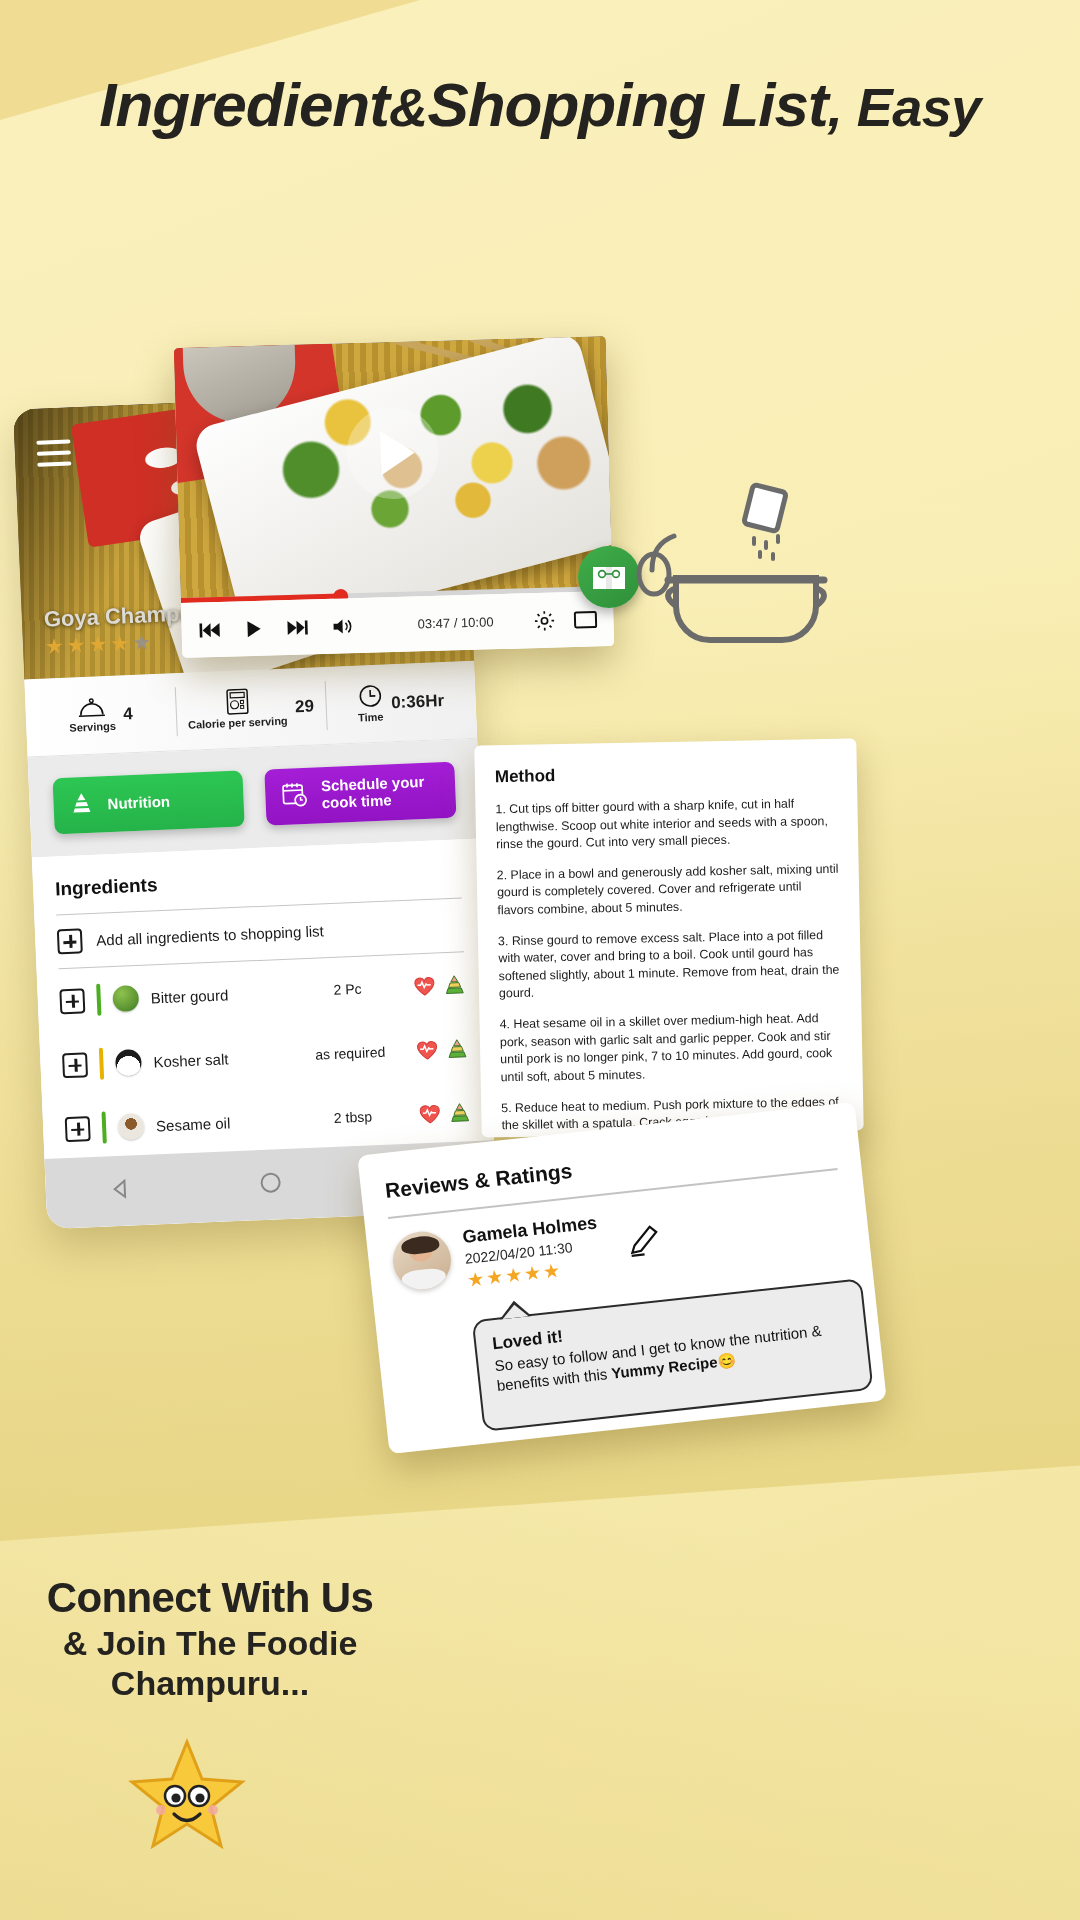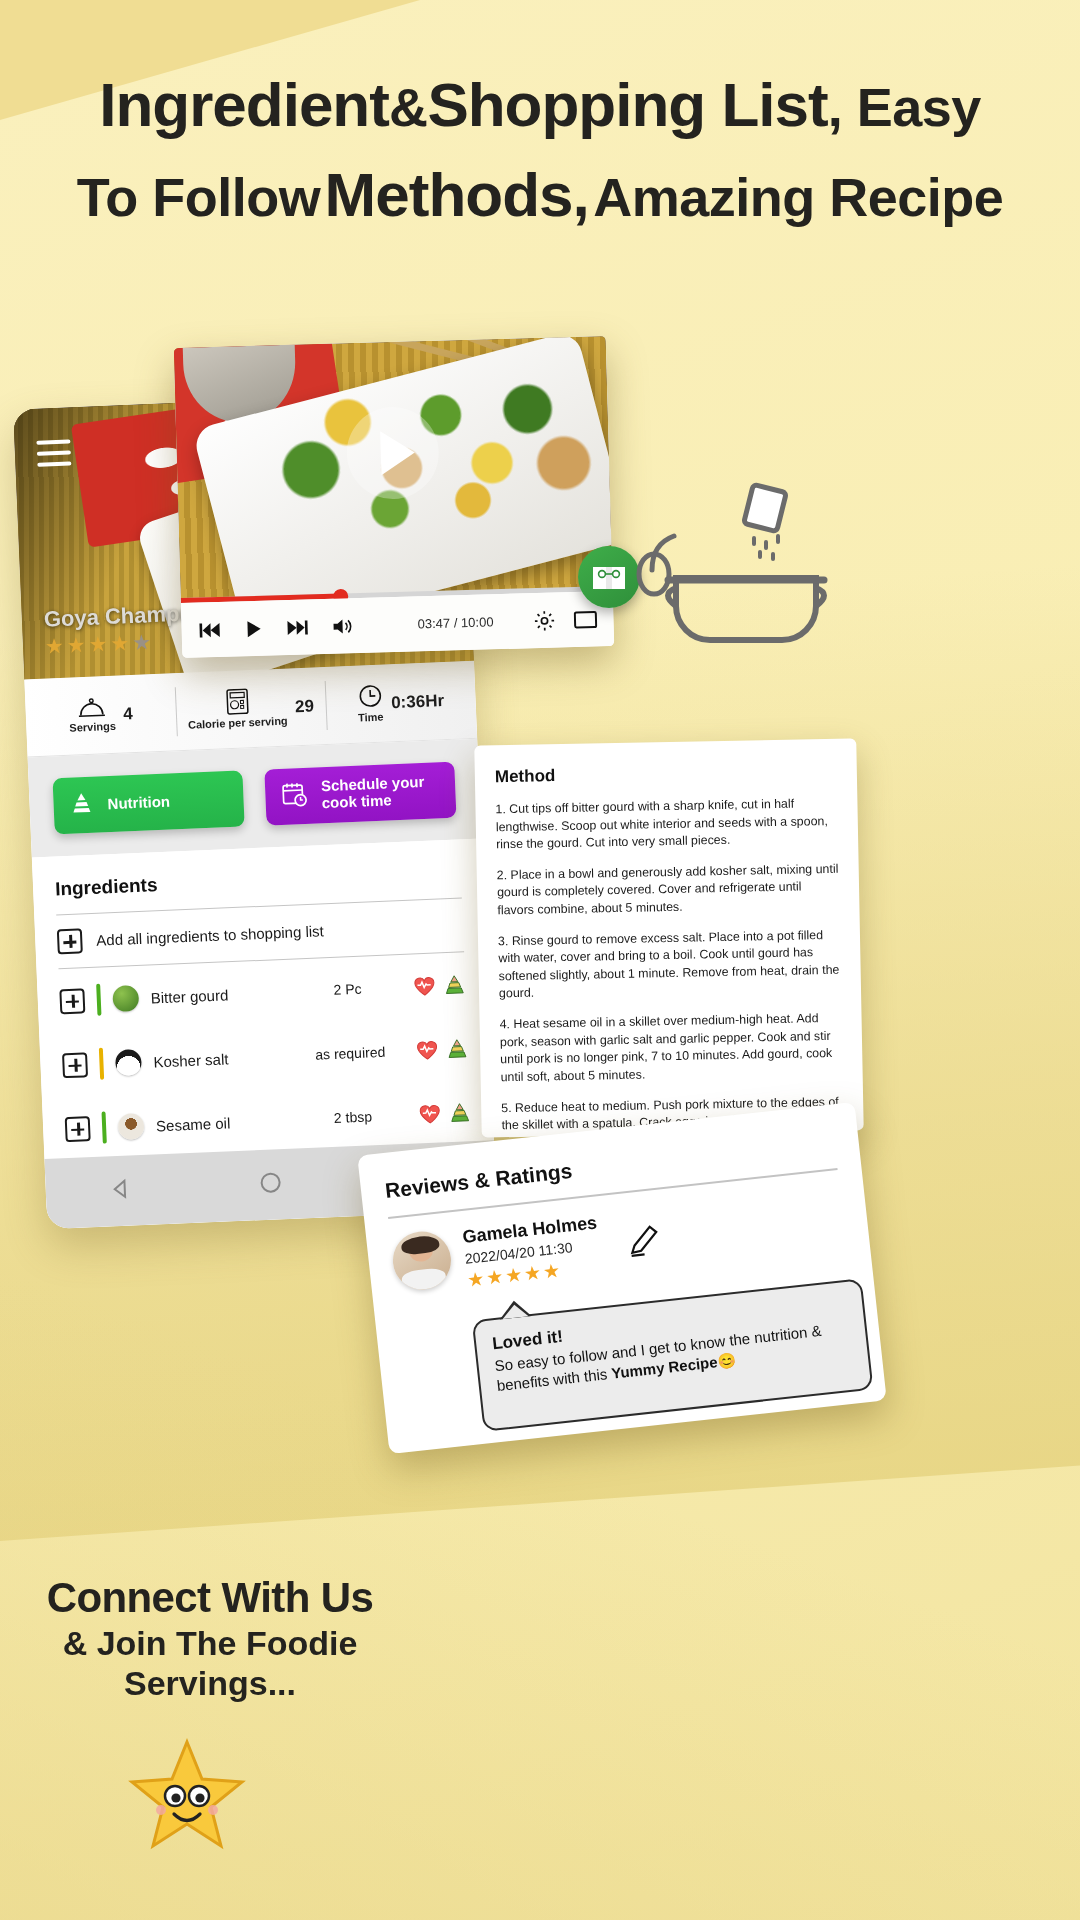--- a/index.html
+++ b/index.html
@@ -35,21 +35,21 @@
   #headline {
     position: absolute; top: 72px; left: 0; width: 1080px;
     text-align: center;
     color: #24231f;
     line-height: 1.06;
     padding: 0 22px;
   }
   #headline .ln { display: block; white-space: nowrap; }
   #headline .lt { font-size: 54px; font-weight: 700; letter-spacing: -0.5px; }
   #headline .hv { font-size: 62px; font-weight: 900; letter-spacing: -1px; }
-  #headline .ln1 { margin-bottom: 24px; }
+  #headline .ln1 { margin-bottom: 6px; font-style: italic; }
   #headline .ln2 { margin-bottom: 12px; }
   #headline .ln3 { margin-bottom: 0px; }
 
   
   #device {
     position: absolute;
     left: 30px; top: 400px;
     width: 450px; height: 820px;
     background: #f3f3f3;
     border-radius: 22px;
@@ -307,25 +307,20 @@
 <body>
 
 <div id="bg-base"></div>
 <div id="bg-diag"></div>
 <div id="bg-wedge-top"></div>
 <div id="bg-wedge-bottom"></div>
 
 <div id="headline">
   <span class="ln ln1">
     <span class="hv">Ingredient</span><span class="lt">&amp;</span><span class="hv">Shopping List</span><span class="lt">, Easy</span>
-  </span>
-  <span class="ln ln2">
-    <span class="lt">To Follow</span>
-    <span class="hv">Methods,</span>
-    <span class="lt">Amazing Recipe</span>
   </span>
 </div>
 
 <div id="device">
   <div id="device-screen">
 
     <div id="app-hero">
       <div id="app-hero-photo">
         <div id="hero-cloth"></div>
         <div id="hero-plate"></div>
@@ -637,21 +632,21 @@
     <div id="rev-loved">Loved it!</div>
     <div id="rev-text">
       <span>So easy to follow and I get to know the nutrition &amp; benefits with this </span><b>Yummy Recipe</b><span>😊</span>
     </div>
   </div>
 </div>
 
 <div id="connect">
   <div class="c1">Connect With Us</div>
   <div class="c2">&amp; Join The Foodie</div>
-  <div class="c3">Servings...</div>
+  <div class="c3">Champuru...</div>
 </div>
 
 <div id="star-mascot">
   <svg width="118" height="116" viewBox="0 0 118 116">
     <path d="M59 4 L74 41 L114 44 L83 69 L93 108 L59 86 L25 108 L35 69 L4 44 L44 41 Z" fill="#f9c93c" stroke="#e0a118" stroke-width="3"></path>
     <circle cx="47" cy="58" r="10" fill="#fff" stroke="#222" stroke-width="2.5"></circle>
     <circle cx="71" cy="58" r="10" fill="#fff" stroke="#222" stroke-width="2.5"></circle>
     <circle cx="48" cy="60" r="4.6" fill="#222"></circle>
     <circle cx="72" cy="60" r="4.6" fill="#222"></circle>
     <path d="M46 76 q13 13 26 0" fill="none" stroke="#222" stroke-width="3.2" stroke-linecap="round"></path>

